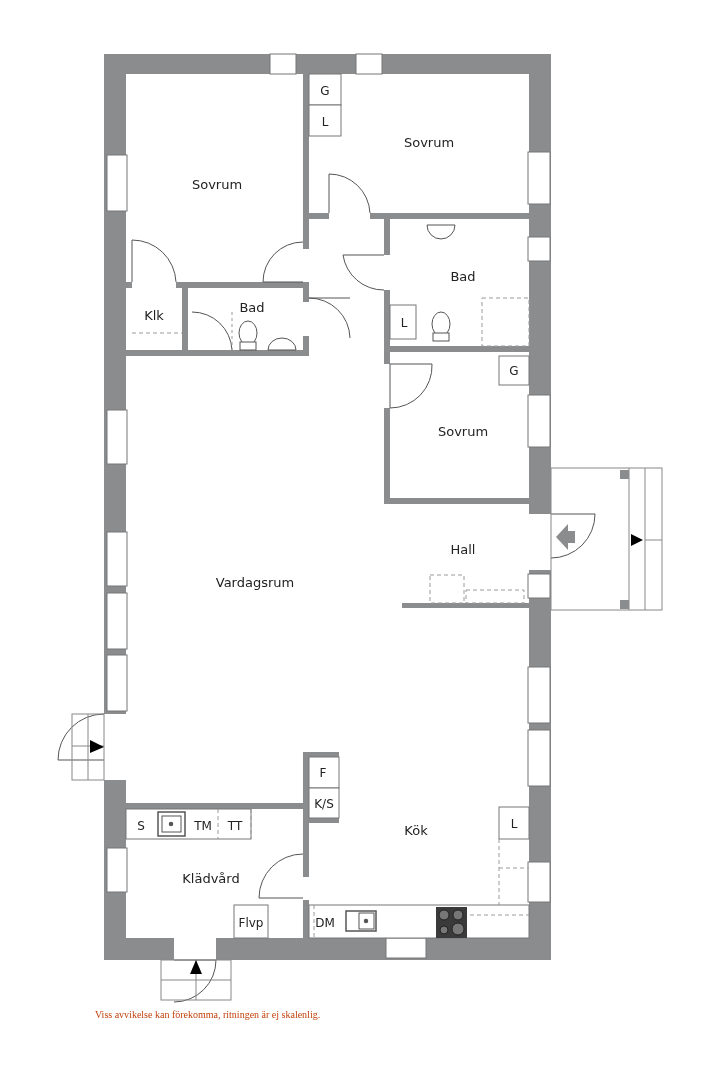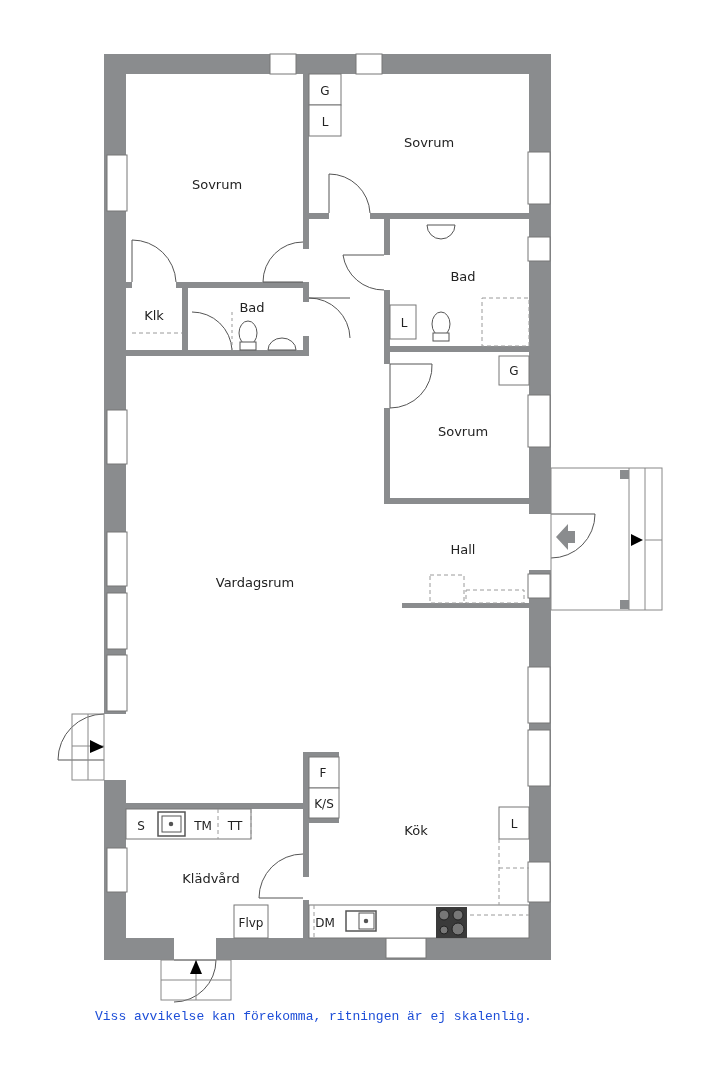--- a/index.html
+++ b/index.html
@@ -1,20 +1,20 @@
 <!DOCTYPE html>
 <html><head>
 <meta charset="utf-8">
 <style>
   html,body{margin:0;padding:0;background:#fff;}
   body{width:720px;height:1080px;position:relative;overflow:hidden;font-family:"DejaVu Sans","Liberation Sans",sans-serif;}
   #plan{position:absolute;left:0;top:0;width:720px;height:1080px;}
   .lbl{font-family:"DejaVu Sans",sans-serif;font-size:13px;fill:#222;}
   .sm{font-family:"DejaVu Sans",sans-serif;font-size:12px;fill:#222;}
-  #note{position:absolute;left:95px;top:1009px;font-size:13px;color:#1d4ed8;font-family:Liberation Mono, monospace;white-space:nowrap;}
+  #note{position:absolute;left:95px;top:1009px;font-size:10px;color:#c2410c;font-family:Liberation Serif, serif;white-space:nowrap;}
 </style>
 </head>
 <body>
 
 <svg id="plan" viewBox="0 0 720 1080" xmlns="http://www.w3.org/2000/svg">
   <g fill="#8a8c8e">
 
     <rect x="104" y="54" width="447" height="20"></rect>
 
     <rect x="104" y="54" width="22" height="660"></rect>

